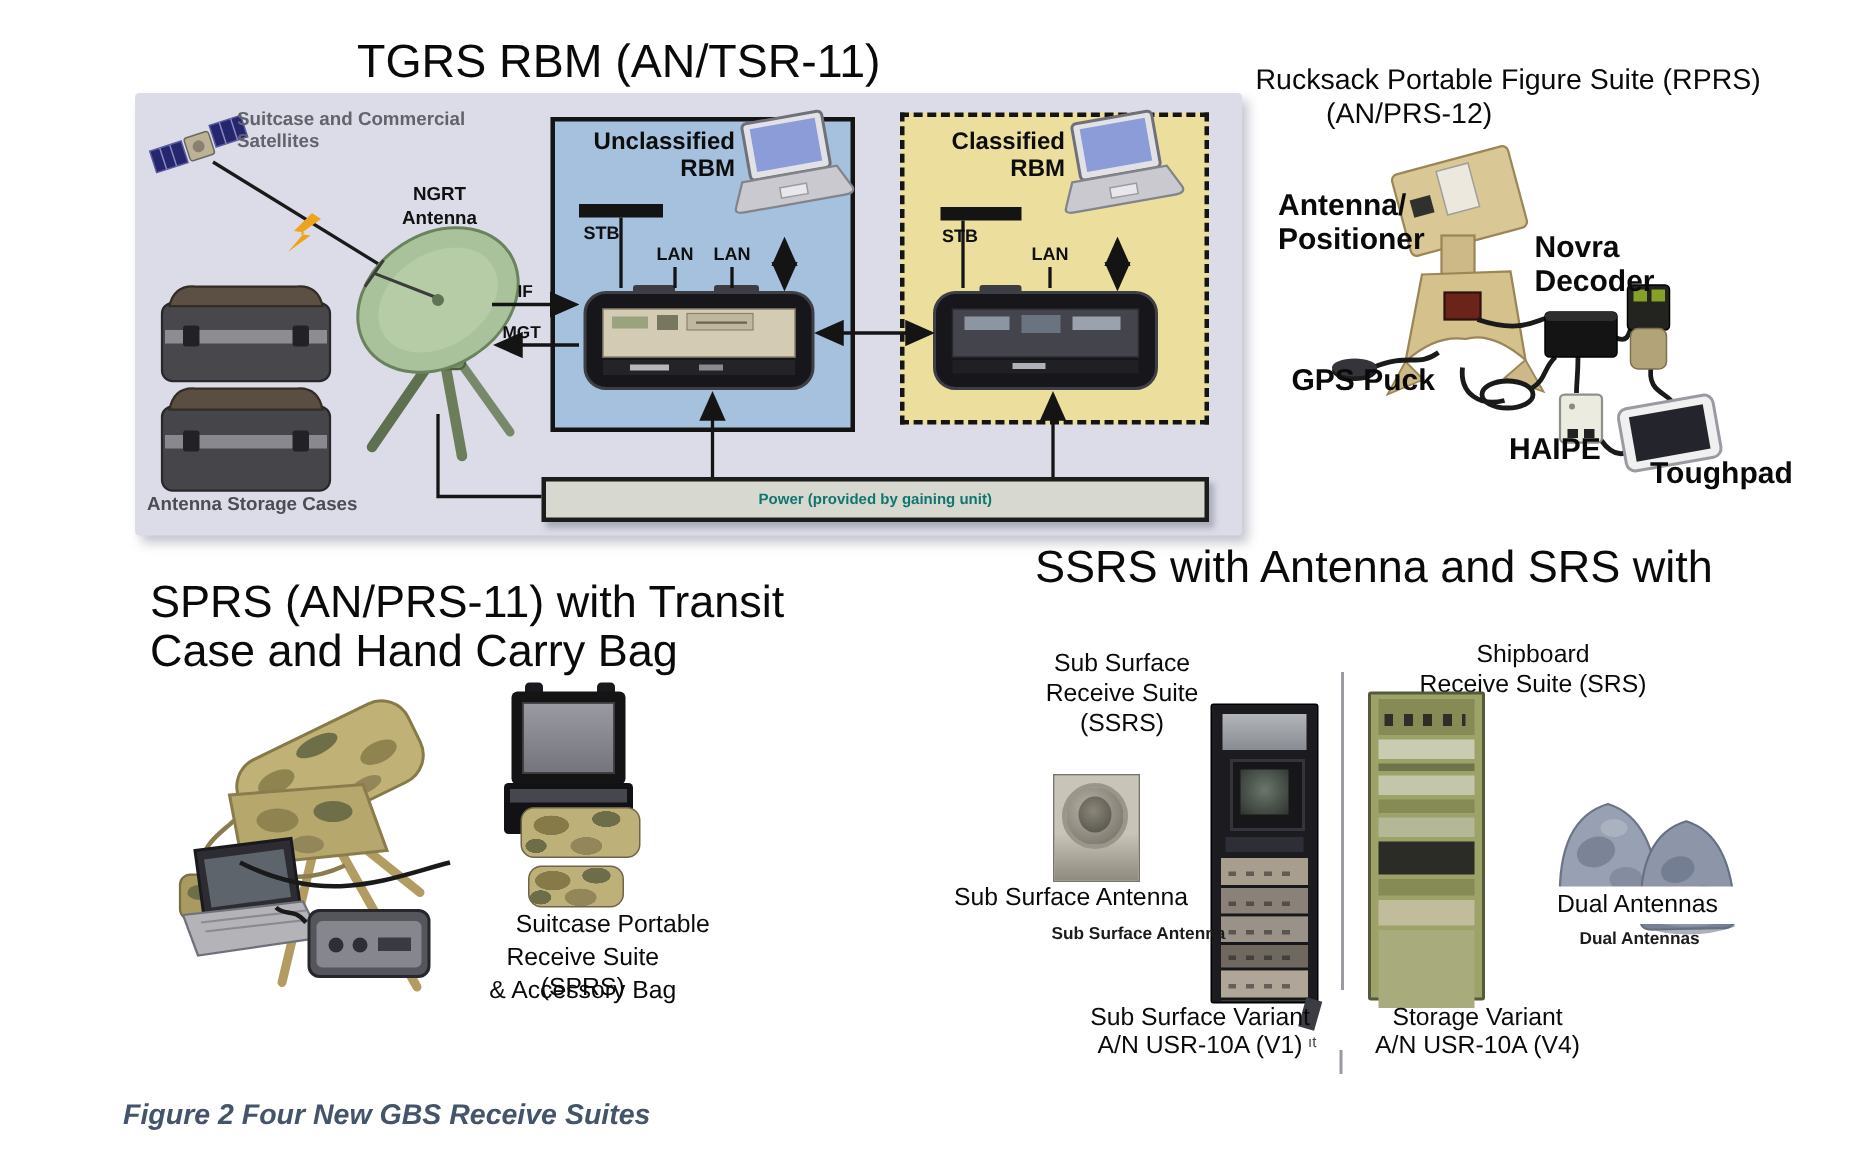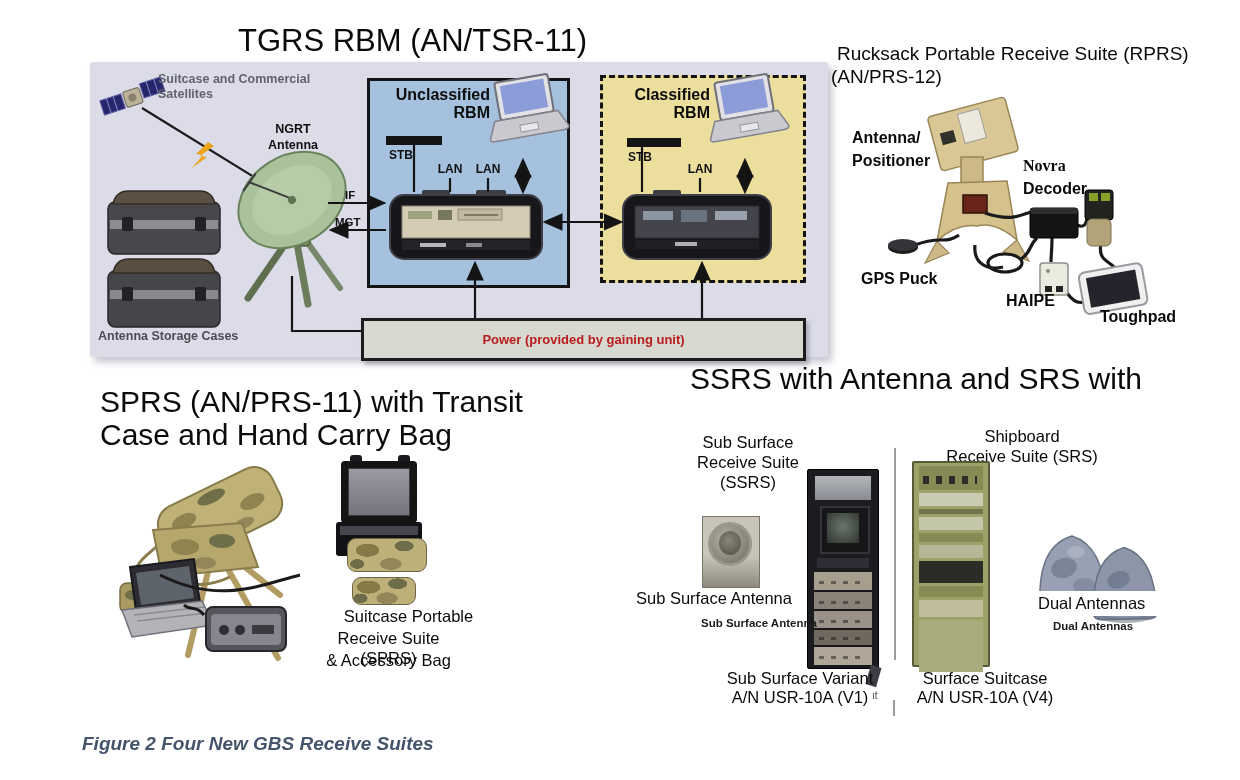--- a/index.html
+++ b/index.html
@@ -14,25 +14,25 @@
   .tgrs{position:absolute;left:90px;top:62px;width:738px;height:295px;background:#dbdce8;
         border-radius:3px;box-shadow:4px 5px 7px rgba(90,90,120,.35);}
   .box-unclass{position:absolute;left:277px;top:16px;width:203px;height:210px;background:#a5c1dd;
         border:3px solid #141414;box-sizing:border-box;}
   .box-class{position:absolute;left:510px;top:13px;width:206px;height:208px;background:#ecdf9e;
         border:3px dashed #141414;box-sizing:border-box;}
   .tgrs svg{position:absolute;left:0;top:0;}
   .lblA{position:absolute;font-size:12.5px;font-weight:bold;line-height:15px;color:#101010;white-space:nowrap;}
   .lblGray{color:#63636c;}
   .boxTitle{position:absolute;font-size:16px;font-weight:bold;line-height:18px;text-align:right;color:#0d0d0d;}
-  .power-bar{position:absolute;left:271px;top:256px;width:445px;height:43px;background:#d7d9d1;
+  .power-bar{position:absolute;left:271px;top:256px;width:445px;height:30px;background:#d7d9d1;
         border:3px solid #1c1c1c;box-sizing:border-box;display:flex;align-items:center;justify-content:center;
-        font-size:13px;font-weight:bold;color:#b91c1c;box-shadow:3px 4px 4px rgba(80,80,100,.35);}
-  
-  .lblB{position:absolute;font-size:16px;font-weight:bold;line-height:19px;color:#0a0a0a;white-space:nowrap;}
+        font-size:10px;font-weight:bold;color:#0f766e;box-shadow:3px 4px 4px rgba(80,80,100,.35);}
+  
+  .lblB{position:absolute;font-size:20px;font-weight:bold;line-height:19px;color:#0a0a0a;white-space:nowrap;}
   .lblC{position:absolute;font-size:16.5px;line-height:20px;color:#0a0a0a;white-space:nowrap;}
   .lblC-center{position:absolute;font-size:16.5px;line-height:20px;color:#0a0a0a;text-align:center;}
   .lblD{position:absolute;font-size:11.5px;font-weight:bold;color:#1c1c1c;white-space:nowrap;}
   .artifact{position:absolute;font-size:10px;font-weight:normal;color:#444;}
   
   .camo{background-color:#bdb079;
     background-image:
       radial-gradient(ellipse 20px 11px at 25% 35%, #857a48 58%, transparent 60%),
       radial-gradient(ellipse 16px 9px at 72% 22%, #6d6d49 58%, transparent 60%),
       radial-gradient(ellipse 18px 10px at 55% 78%, #93875a 58%, transparent 60%),
@@ -216,22 +216,22 @@
     <div class="lblA" style="left:595px;top:100px;width:30px;text-align:center;font-size:12px;">LAN</div>
 
     <div class="lblA" style="left:255px;top:126px;font-size:11.5px;">IF</div>
     <div class="lblA" style="left:245px;top:153px;font-size:11.5px;">MGT</div>
 
     <div class="power-bar">
       <span>Power (provided by gaining unit)</span>
     </div>
   </div>
 
-  <div class="med-title" style="left:837px;top:42px;">Rucksack Portable Receive Suite (RPRS)</div>
-  <div class="med-title" style="left:831px;top:65px;">(AN/PRS-12)</div>
+  <div class="med-title" style="left:837px;top:42px;">Rucksack Portable Figure Suite (RPRS)</div>
+  <div class="med-title" style="left:884px;top:65px;">(AN/PRS-12)</div>
 
   <svg class="abs" style="left:845px;top:95px;" width="340" height="235" viewBox="0 0 340 235">
 
     <g>
       <g transform="rotate(-15 128 39)">
         <rect x="88" y="11" width="80" height="56" rx="4" fill="#d9c795" stroke="#9a8656" stroke-width="1.5"></rect>
         <rect x="118" y="16" width="22" height="30" fill="#ece8de" stroke="#a0a098" stroke-width="1"></rect>
         <rect x="96" y="30" width="14" height="12" fill="#30302c"></rect>
       </g>
       <rect x="116" y="62" width="22" height="30" fill="#cdb987" stroke="#9a8656" stroke-width="1.5"></rect>
@@ -278,23 +278,23 @@
     </g>
 
     <g transform="rotate(-10 266 193)">
       <rect x="236" y="173" width="64" height="42" rx="6" fill="#f0f0f0" stroke="#9a9aa2" stroke-width="2"></rect>
       <rect x="243" y="179" width="50" height="30" fill="#24242c"></rect>
     </g>
   </svg>
 
   <div class="lblB" style="left:852px;top:128px;">Antenna/</div>
   <div class="lblB" style="left:852px;top:151px;">Positioner</div>
-  <div class="lblB" style="left:1023px;top:156px;font-family:Liberation Serif, serif;">Novra</div>
+  <div class="lblB" style="left:1023px;top:156px;">Novra</div>
   <div class="lblB" style="left:1023px;top:179px;">Decoder</div>
-  <div class="lblB" style="left:861px;top:269px;">GPS Puck</div>
+  <div class="lblB" style="left:861px;top:245px;">GPS Puck</div>
   <div class="lblB" style="left:1006px;top:291px;">HAIPE</div>
   <div class="lblB" style="left:1100px;top:307px;">Toughpad</div>
 
   <div class="big-title" style="left:100px;top:385px;">SPRS (AN/PRS-11) with Transit</div>
   <div class="big-title" style="left:100px;top:418px;">Case and Hand Carry Bag</div>
 
   <svg class="abs" style="left:100px;top:455px;" width="340" height="215" viewBox="0 0 340 215">
 
     <g stroke="#b29c62" stroke-width="6" stroke-linecap="round">
       <line x1="112" y1="100" x2="88" y2="200"></line>
@@ -423,18 +423,18 @@
 
   <div class="lblC" style="left:636px;top:588px;">Sub Surface Antenna</div>
   <div class="lblD" style="left:701px;top:617px;">Sub Surface Antenna</div>
 
   <div class="dual-label-plate">Dual Antennas</div>
   <div class="lblD" style="left:1053px;top:620px;">Dual Antennas</div>
 
   <div class="lblC-center" style="left:718px;top:668px;width:164px;">Sub Surface Variant</div>
   <div class="lblC-center" style="left:718px;top:687px;width:164px;">A/N USR-10A (V1)</div>
   <div class="artifact" style="left:872px;top:690px;">ıt</div>
-  <div class="lblC-center" style="left:903px;top:668px;width:164px;">Surface Suitcase</div>
+  <div class="lblC-center" style="left:903px;top:668px;width:164px;">Storage Variant</div>
   <div class="lblC-center" style="left:903px;top:687px;width:164px;">A/N USR-10A (V4)</div>
 
   <div class="fig-caption" style="left:82px;top:733px;">Figure 2 Four New GBS Receive Suites</div>
 
 </div>
 
 </body></html>

